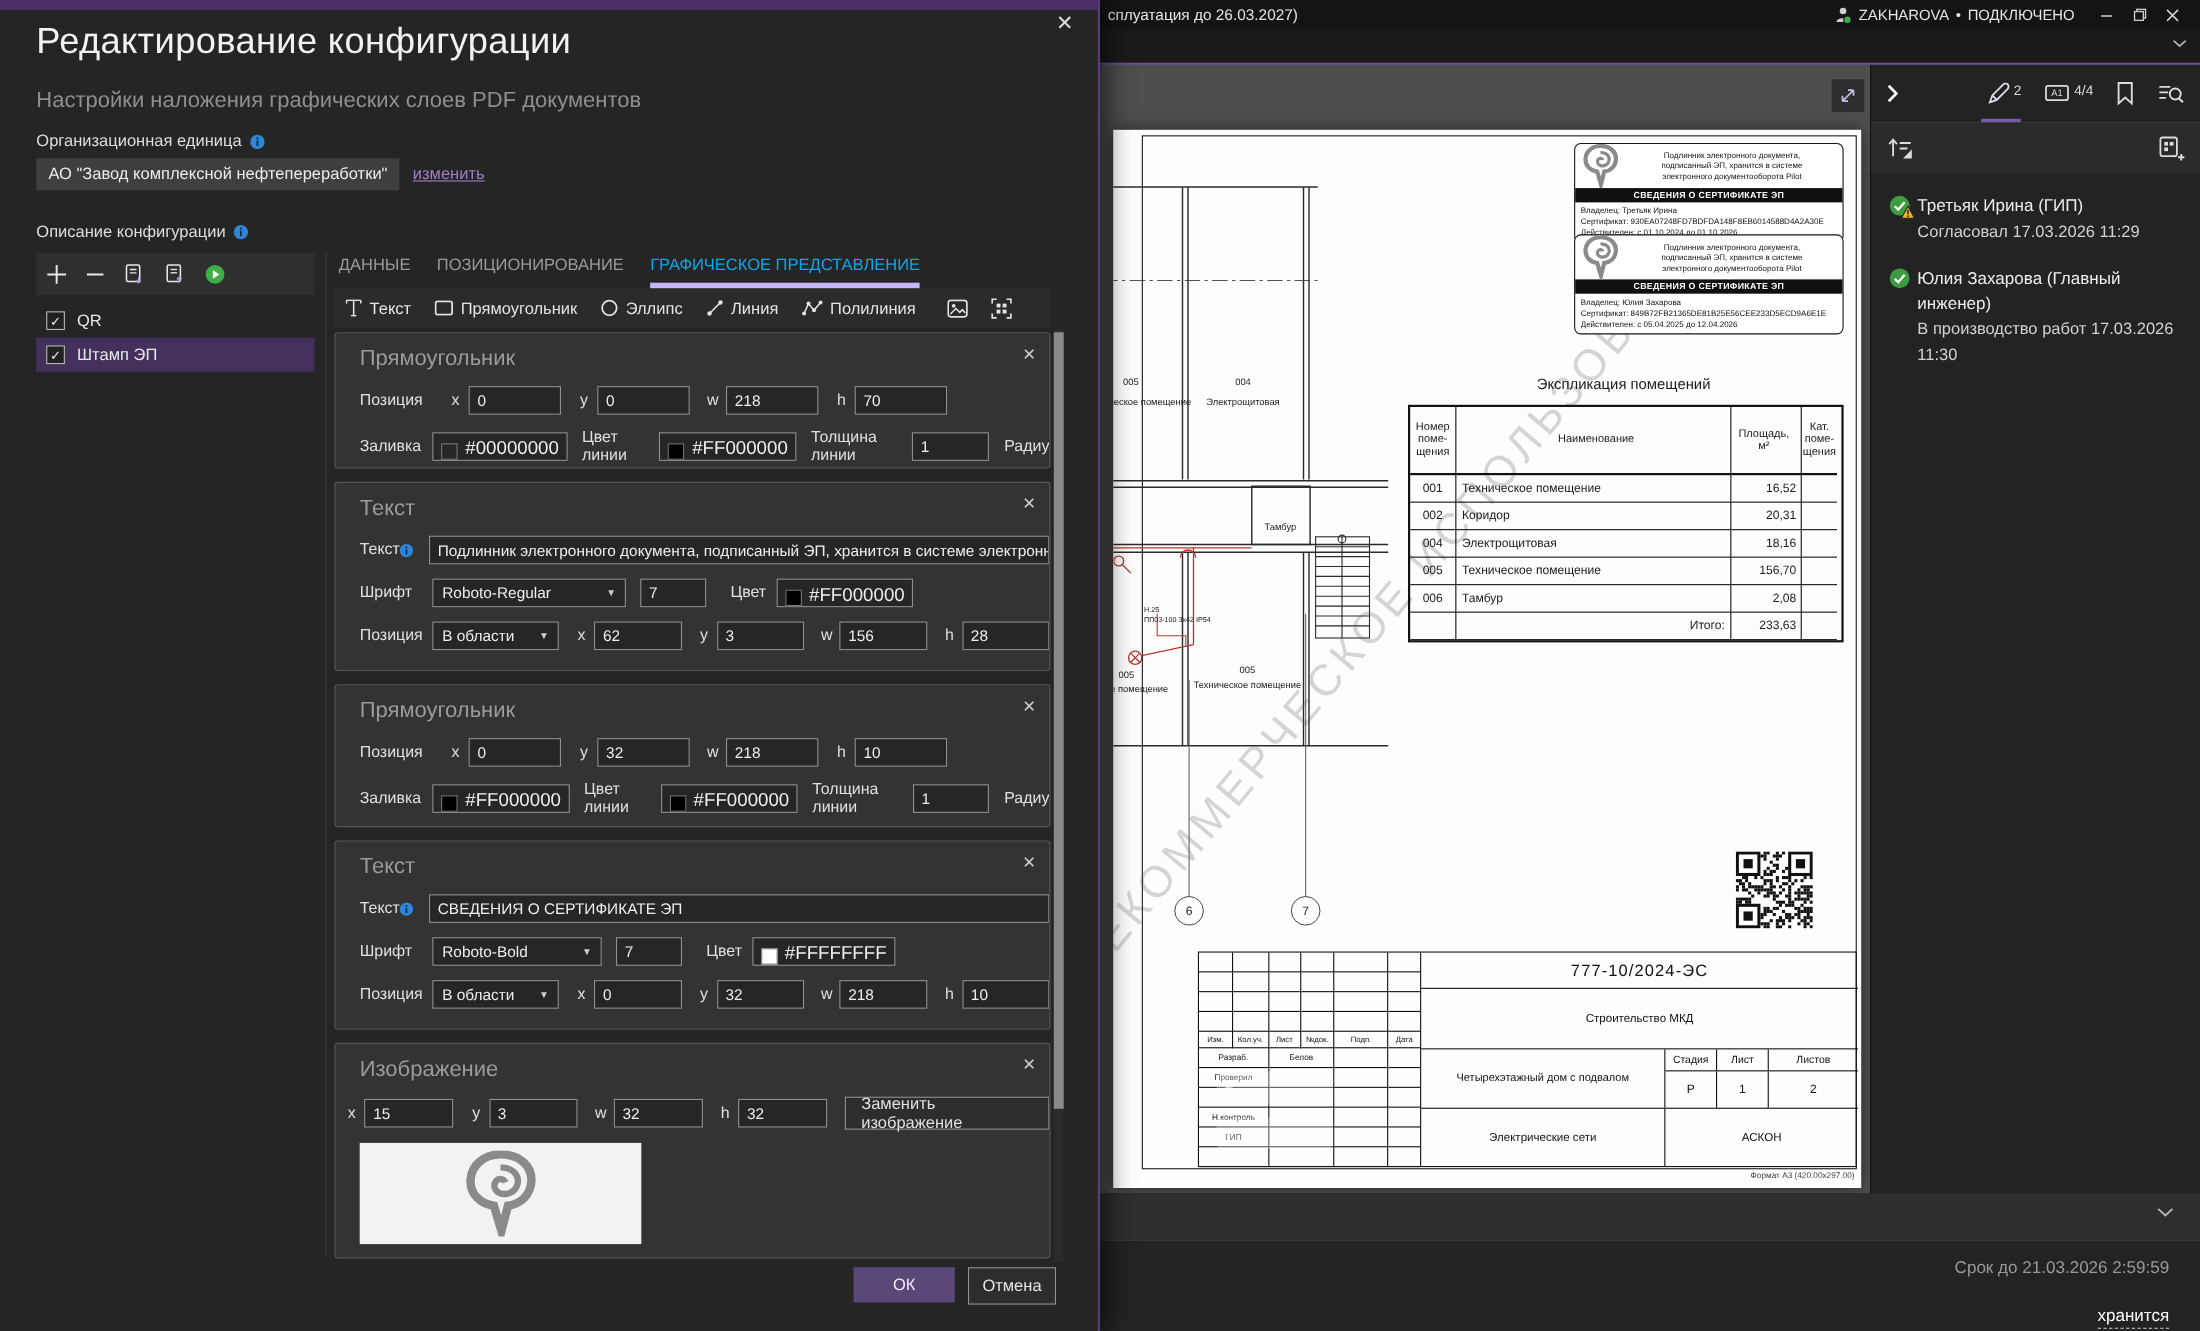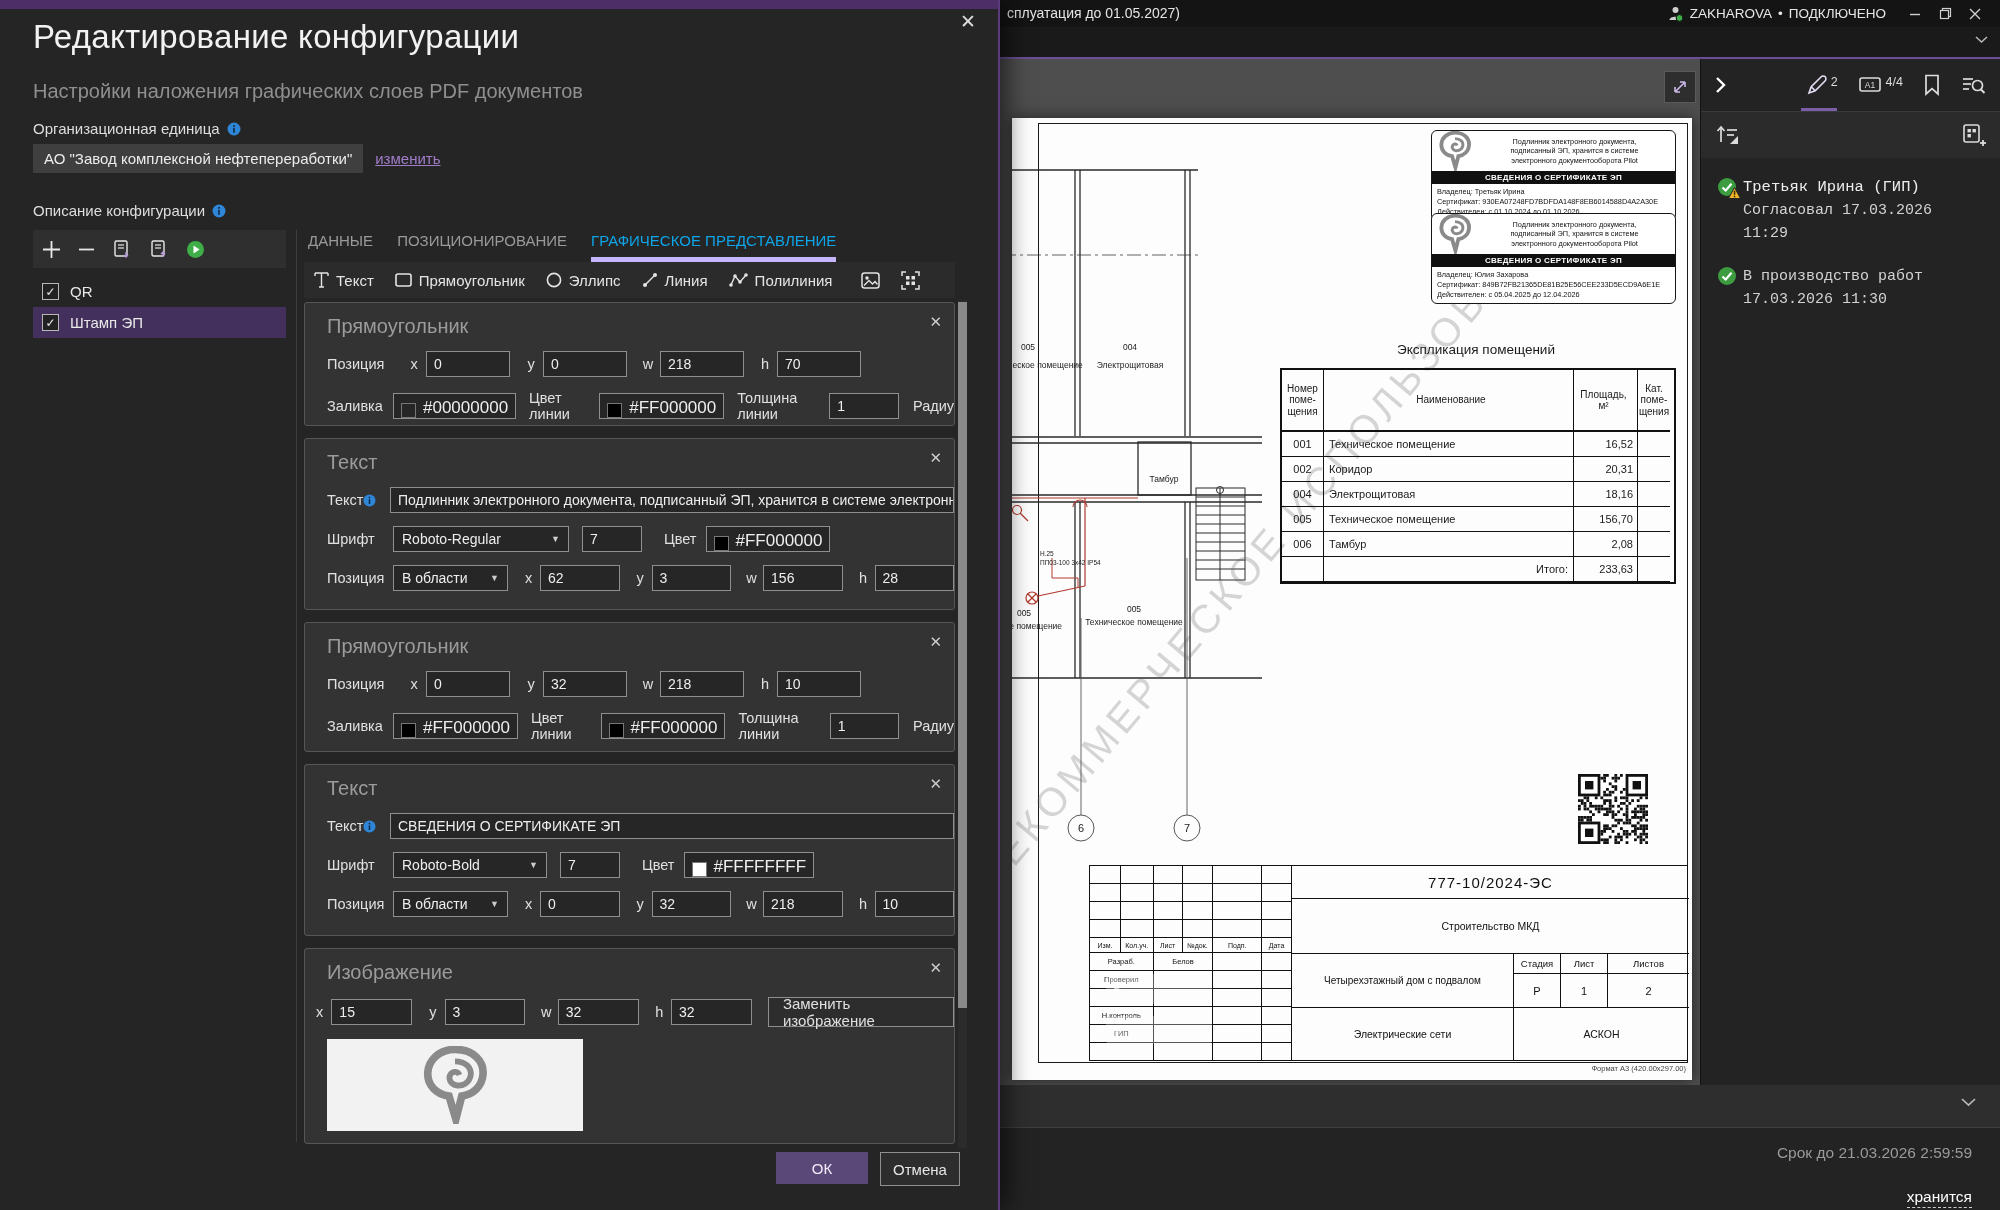--- a/index.html
+++ b/index.html
@@ -64,21 +64,21 @@
   
   #sidebar{left:1700px;top:59px;width:300px;height:1026px;background:#232323;border-left:1px solid #121212;box-sizing:border-box;}
   #sb-row1{position:relative;height:52px;border-bottom:1px solid #3a3a3a;display:flex;align-items:center;}
   #sb-chevron{margin-left:14px;}
   #sb-icons{position:absolute;right:14px;top:0;height:52px;display:flex;align-items:center;gap:20px;}
   .sb-ic{position:relative;display:flex;align-items:flex-end;}
   .badge{font-size:12.5px;color:#dcdcdc;margin-left:2px;transform:translateY(-8px);}
   #pencil-underline{position:absolute;left:-4px;bottom:-14px;width:36px;height:3px;background:#7b5ea7;}
   #sb-row2{height:46px;background:#2b2b2b;display:flex;align-items:center;justify-content:space-between;padding:0 14px;}
   #sb-list{padding:18px 16px;}
-  .sig{display:flex;margin-bottom:20px;font-family:Liberation Mono, monospace;}
+  .sig{display:flex;margin-bottom:20px;}
   .sig-ic{position:relative;width:26px;flex:0 0 26px;margin-top:1px;}
   .sig-tx .nm{font-size:15.5px;color:#ededed;line-height:23px;}
   .sig-tx .ac{font-size:15px;color:#d2d2d2;line-height:23px;}
   
   #bottombar{left:1000px;top:1085px;width:1000px;height:125px;background:#232323;}
   #bb-top{height:42px;background:#2e2e2e;position:relative;}
   #bb-top .chev{position:absolute;right:24px;top:12px;}
   #bb-low{height:83px;border-top:1px solid #3e3e3e;text-align:right;padding-right:28px;box-sizing:border-box;}
   #license{font-size:15.5px;color:#9a9a9a;margin-top:16px;}
   #changes{display:inline-block;font-size:15.5px;color:#ffffff;border-bottom:1px dashed #cfcfcf;margin-top:8px;padding-bottom:1px;}
@@ -131,21 +131,21 @@
   #dlg-buttons{position:absolute;left:0;top:1152px;width:1000px;display:flex;justify-content:flex-end;gap:12px;padding-right:40px;box-sizing:border-box;}
   .btn{height:32px;display:flex;align-items:center;justify-content:center;font-size:15px;}
   #btn-ok{width:92px;background:#5a4878;color:#f2ecfa;}
   #btn-cancel{width:78px;background:#2d2d2d;border:1px solid #8f8f8f;color:#e6e6e6;}
   svg{display:block;}
 </style>
 </head>
 <body>
 
 <div class="abs" id="titlebar">
-  <span class="doc-title">сплуатация до 01.05.2027)</span>
+  <span class="doc-title">сплуатация до 26.03.2027)</span>
   <div class="right">
     <div class="userbox">
       <span>
         <svg width="17" height="17" viewBox="0 0 17 17">
             <circle cx="8.5" cy="5" r="3" fill="#cfcfcf"></circle>
             <path d="M2.5 15 C2.5 10.5 14.5 10.5 14.5 15 Z" fill="#cfcfcf"></path>
             <circle cx="12.5" cy="13" r="3.4" fill="#3fae49" stroke="#141414" stroke-width="1"></circle>
           </svg>
       </span>
       <span>ZAKHAROVA</span>
@@ -753,20 +753,21 @@
       </div>
     </div>
     <div class="sig">
       <span class="sig-ic">
         <svg width="20" height="20" viewBox="0 0 20 20">
             <circle cx="10" cy="10" r="9" fill="#3d9c40"></circle>
             <path d="M5.5 10.5 L8.7 13.5 L14.5 6.8" fill="none" stroke="#ffffff" stroke-width="2.1"></path>
           </svg>
       </span>
       <div class="sig-tx">
+        <div class="nm">Юлия Захарова (Главный инженер)</div>
         <div class="ac">В производство работ 17.03.2026 11:30</div>
       </div>
     </div>
   </div>
 </div>
 
 <div class="abs" id="bottombar">
   <div id="bb-top">
     <span class="chev">
       <svg width="15" height="10" viewBox="0 0 15 10">

